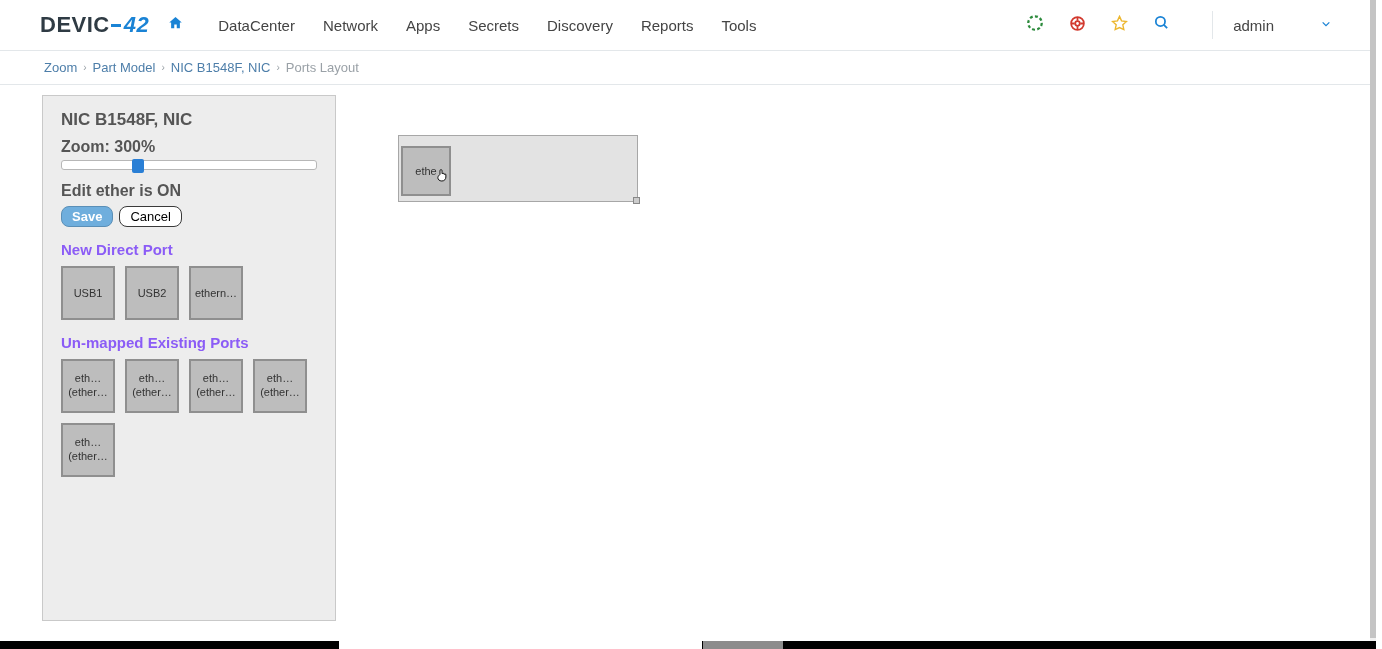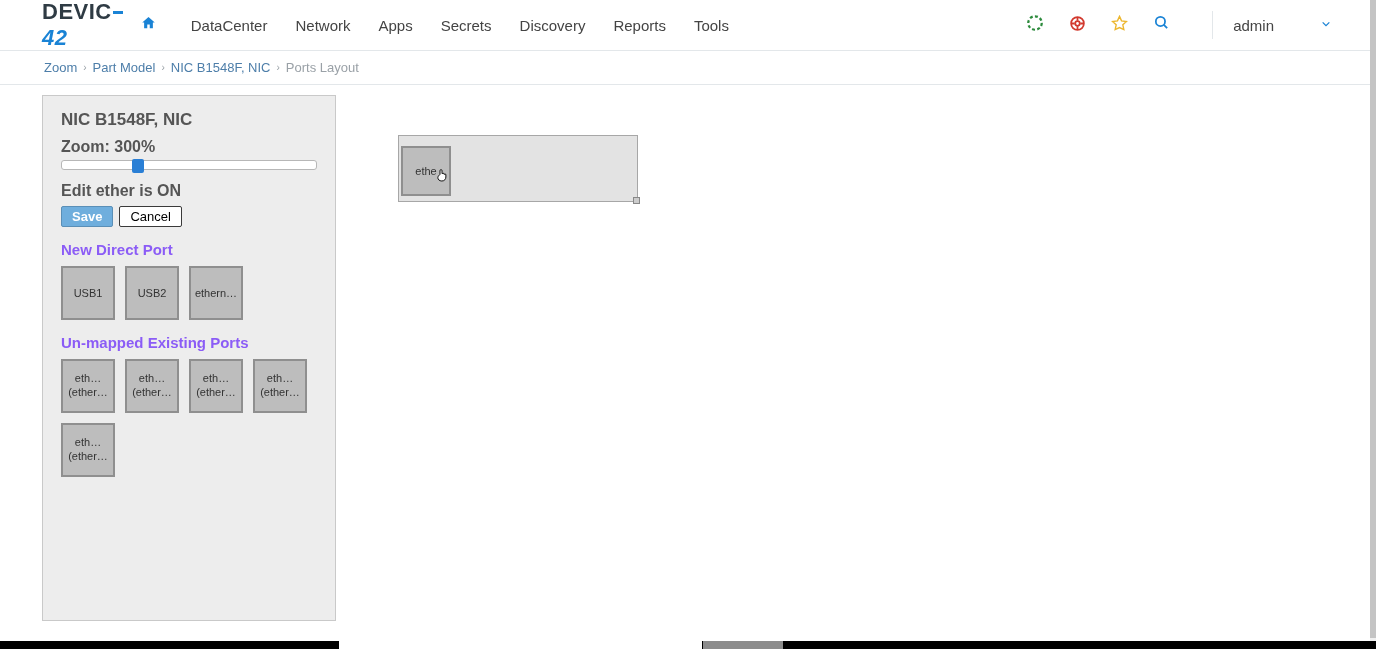--- a/index.html
+++ b/index.html
@@ -17,21 +17,21 @@
 
   
   .topbar {
     height: 51px;
     border-bottom: 1px solid #e3e7ea;
     display: flex;
     align-items: center;
     padding: 0 18px 0 40px;
     position: relative;
   }
-  .logo { display: flex; align-items: baseline; font-weight: 700; letter-spacing: 0.5px; margin-right: 18px; flex-direction: column; }
+  .logo { display: flex; align-items: baseline; font-weight: 700; letter-spacing: 0.5px; margin-right: 18px; }
   .logo-device { color: #2f3b44; font-size: 22px; }
   .logo-42 { color: #1a83d5; font-size: 22px; font-style: italic; font-weight: 800; margin-left: 2px; }
   .logo-line { display:inline-block; width:10px; height:3px; background:#1a83d5; margin:0 1px 5px 1px; }
   .home-icon { color: #1a83d5; font-size: 17px; margin-right: 20px; cursor: pointer; }
   .nav-item {
     color: #444; font-size: 15px; padding: 0 14px; cursor: pointer;
     height: 51px; display: flex; align-items: center;
   }
   .topbar-right { margin-left: auto; display: flex; align-items: center; }
   .tb-icon { width: 22px; font-size: 16px; margin: 0 10px; cursor: pointer; text-align: center; }
@@ -85,21 +85,21 @@
     width: 12px; height: 14px;
     background: #2a7fd5;
     border-radius: 2px;
     cursor: grab;
   }
   .edit-mode-label { font-size: 16px; font-weight: 700; color:#555; margin-bottom: 6px; }
   .btn-row { display:flex; gap: 6px; margin-bottom: 14px; }
   .btn {
     font-size: 13px;
     border: 1px solid #3a3a3a;
-    border-radius: 2px;
+    border-radius: 8px;
     padding: 2px 10px;
     cursor: pointer;
     background:#fff;
   }
   .btn-save { background:#6faedd; color:#fff; border-color:#5a8fb7; font-weight:600; }
   .section-head { font-size: 15px; font-weight:700; color:#8b5cf6; margin-bottom: 8px; margin-top: 6px; }
   .port-grid { display:flex; flex-wrap:wrap; gap: 10px; margin-bottom: 14px; }
   .port-tile {
     width: 54px; height: 54px;
     background:#bdbdbd;

